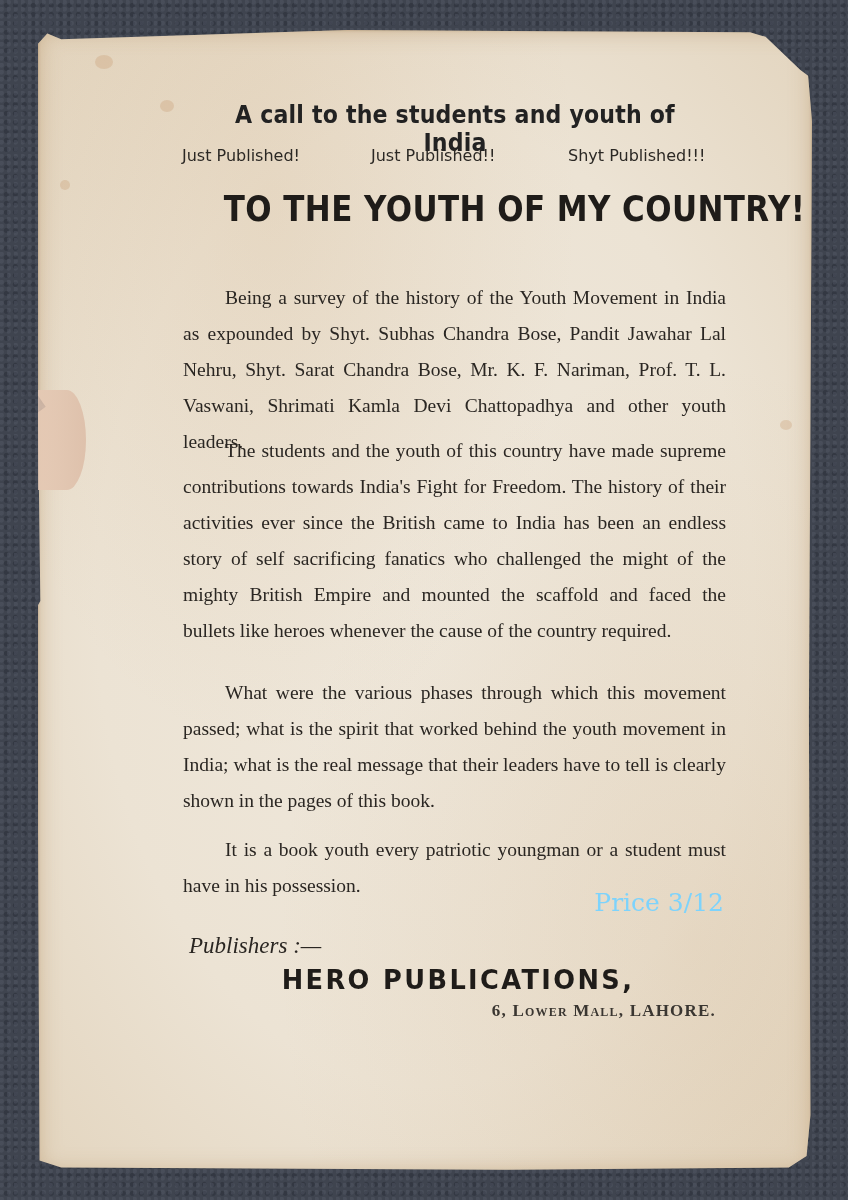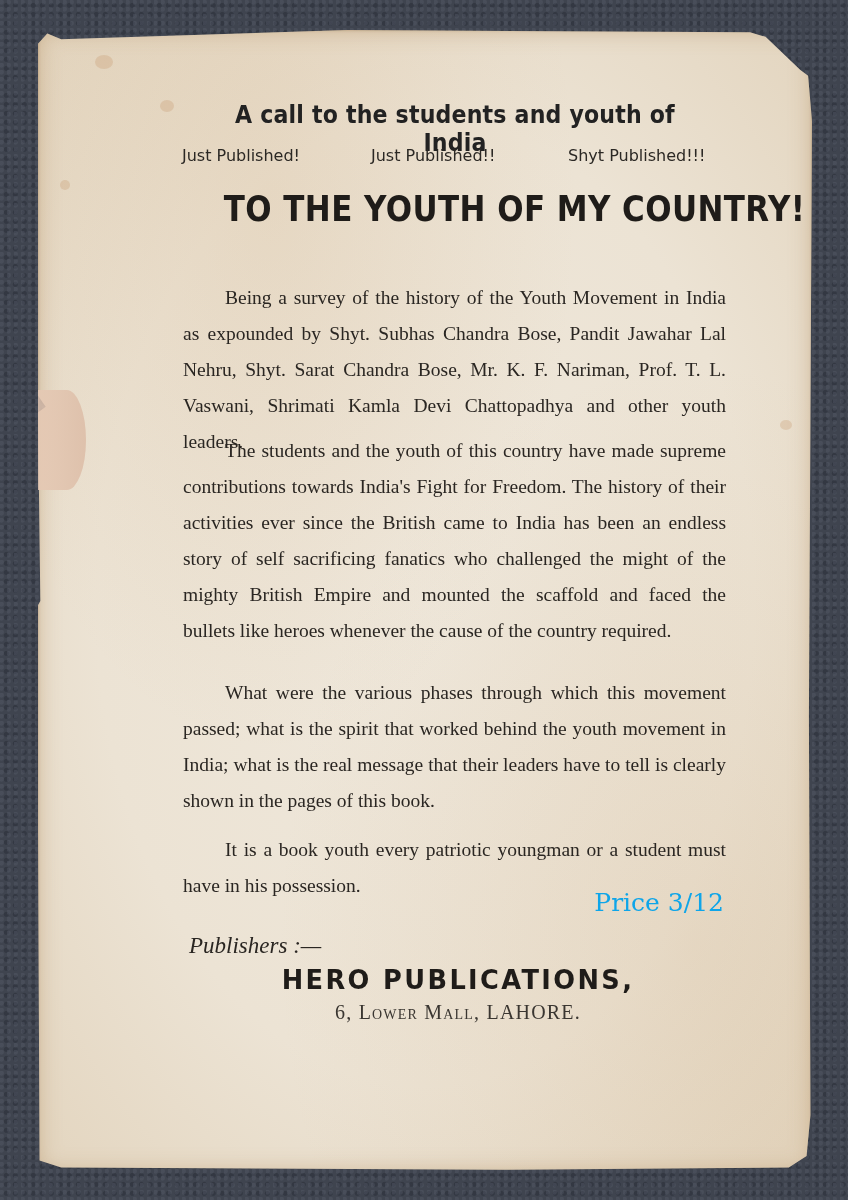--- a/index.html
+++ b/index.html
@@ -137,21 +137,21 @@
     .p3 { top: 675px; }
     .p4 { top: 832px; }
     .price {
       position: absolute;
       left: 560px;
       top: 888px;
       width: 164px;
       text-align: right;
       font-family: "DejaVu Serif", serif;
       font-size: 25px;
-      color: #0ea5e9;
+      color: #7dd3fc;
     }
     .publishers-label {
       position: absolute;
       left: 189px;
       top: 933px;
       font-family: Liberation Serif, serif;
       font-style: italic;
       font-size: 23px;
       color: #2a2622;
     }
@@ -168,26 +168,27 @@
       color: #1f1c19;
       transform: scaleX(0.95);
       transform-origin: center;
       white-space: nowrap;
     }
     .publisher-address {
       position: absolute;
       left: 200px;
       top: 1001px;
       width: 516px;
-      text-align: center;
+      text-align: right;
       font-family: "Liberation Serif", serif;
-      font-size: 20px;
+      font-size: 17px;
       letter-spacing: 1.2px;
       font-variant: small-caps;
       color: #3a3631;
+      font-weight: bold;
     }
   </style>
 </head>
 <body>
 
 <div class="paper"></div>
 <div class="tear-stain"></div>
 <div class="spot" style="left:95px;top:55px;width:18px;height:14px;"></div>
 <div class="spot" style="left:160px;top:100px;width:14px;height:12px;"></div>
 <div class="spot" style="left:60px;top:180px;width:10px;height:10px;"></div>

